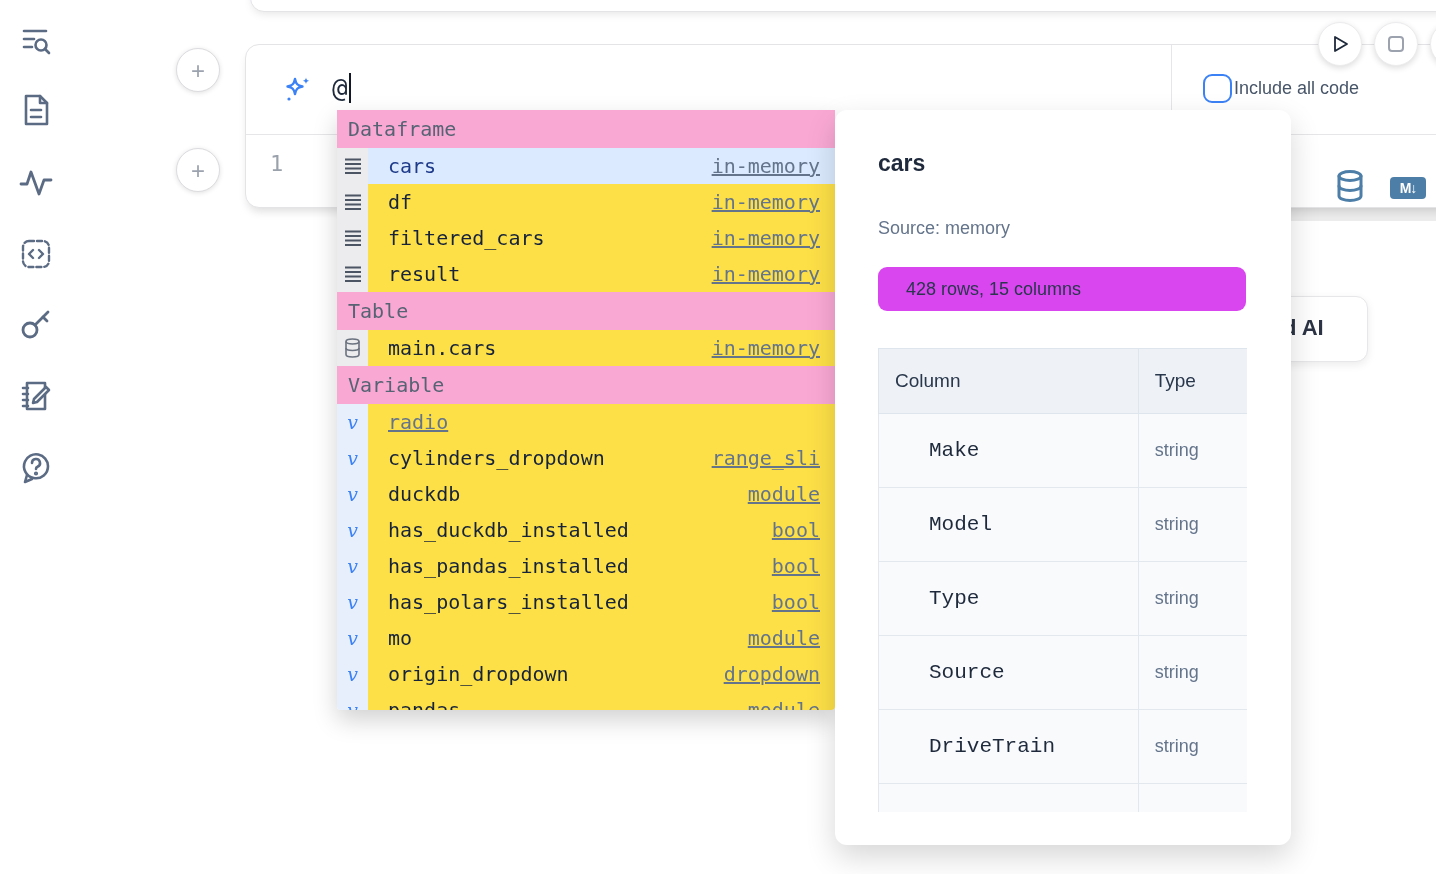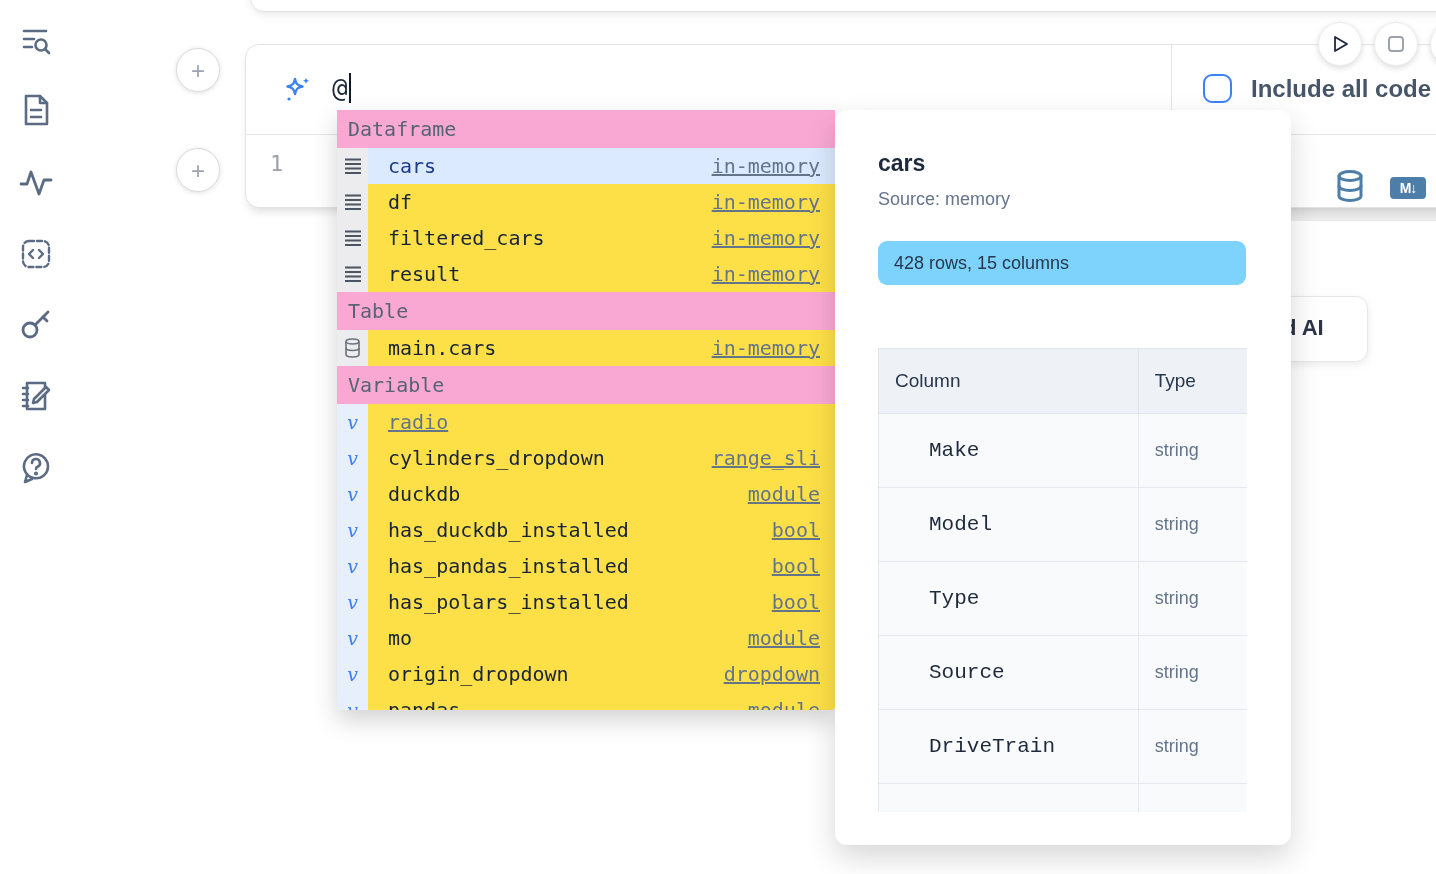--- a/index.html
+++ b/index.html
@@ -35,21 +35,21 @@
   .line-no { position:absolute; left:24px; top:106px; font-family:"DejaVu Sans Mono",monospace;
              font-size:22px; color:#9aa1ab; }
   .gray-strip { position:absolute; left:835px; top:208px; width:601px; height:13px; background:#ececec; z-index:0; }
 
   
   .run-btn { position:absolute; width:44px; height:44px; border-radius:50%; background:#fff;
              border:1px solid #ececee; box-shadow:0 2px 6px rgba(0,0,0,.14);
              display:flex; align-items:center; justify-content:center; cursor:pointer; z-index:4; }
   .chk-row { position:absolute; left:1203px; top:74px; display:flex; align-items:center; z-index:2; }
   .checkbox { width:29px; height:29px; border:2px solid #3b82f6; border-radius:9px; background:#fff; cursor:pointer; }
-  .chk-label { margin-left:19px; font-size:24px; color:#475569;font-weight:bold; }
+  .chk-label { margin-left:2px; font-size:18px; color:#475569; }
 
   
   .db-toolbar { position:absolute; left:1336px; top:170px; color:#4d7ea8; z-index:2; cursor:pointer; }
   .md-badge { position:absolute; left:1390px; top:177px; width:36px; height:22px; background:#4d7ea8;
               border-radius:4px; color:#fff; font-size:14px; font-weight:bold; text-align:center;
               line-height:22px; z-index:2; cursor:pointer; letter-spacing:-1px; }
 
   
   .ai-frag { position:absolute; left:1238px; top:296px; width:130px; height:66px; background:#fff;
              border:1px solid #e7e7ea; border-radius:12px; box-shadow:0 3px 8px rgba(0,0,0,.08);
@@ -69,23 +69,23 @@
   .ac-main { flex:1; display:flex; height:36px; align-items:center; padding:0 15px 0 20px; background:#fde047; white-space:nowrap; }
   .ac-item.selected .ac-main { background:#dbeafe; }
   .ac-name { font-family:"DejaVu Sans Mono",monospace; font-size:20px; color:#16233a; flex:1; }
   .ac-item.selected .ac-name { color:#1e3a8a; }
   .ac-type { font-family:"DejaVu Sans Mono",monospace; font-size:20px; color:#64748b;text-decoration:underline; }
 
   
   .popup { position:absolute; left:835px; top:110px; width:456px; height:735px; background:#fff;
            border-radius:12px; box-shadow:0 12px 30px rgba(0,0,0,.16); z-index:6; }
   .popup-title { position:absolute; left:43px; top:40px; font-size:23px; font-weight:bold; color:#1e293b; }
-  .popup-source { position:absolute; left:43px; top:79px; font-size:18px; color:#64748b; }
-  .shape-pill { position:absolute; left:43px; top:131px; width:368px; height:44px; background:#7dd3fc;
-                border-radius:9px; font-size:18px; color:#29374c; line-height:44px; padding-left:16px; }
+  .popup-source { position:absolute; left:43px; top:108px; font-size:18px; color:#64748b; }
+  .shape-pill { position:absolute; left:43px; top:157px; width:368px; height:44px; background:#d946ef;
+                border-radius:9px; font-size:18px; color:#29374c; line-height:44px; padding-left:28px; }
   .pv-table-wrap { position:absolute; left:43px; top:238px; width:369px; height:464px; overflow:hidden; }
   .pv-table { border-collapse:collapse; width:413px; }
   .pv-table th { width:232px; height:65px; background:#eef2f6; border:1px solid #dfe5ec;
                  font-size:19px; font-weight:normal; color:#29374c; text-align:left; padding-left:16px; }
   .pv-table th + th { width:136px; }
   .pv-table td { height:74px; background:#f8fafc; border:1px solid #e3e8ef; padding-left:16px; }
   .pv-col { font-family:Liberation Mono, monospace; font-size:21px; color:#1e293b;margin-left:34px; }
   .pv-type { font-size:18px; color:#64748b;margin-top:31px; }
 
   svg { display:block; }

